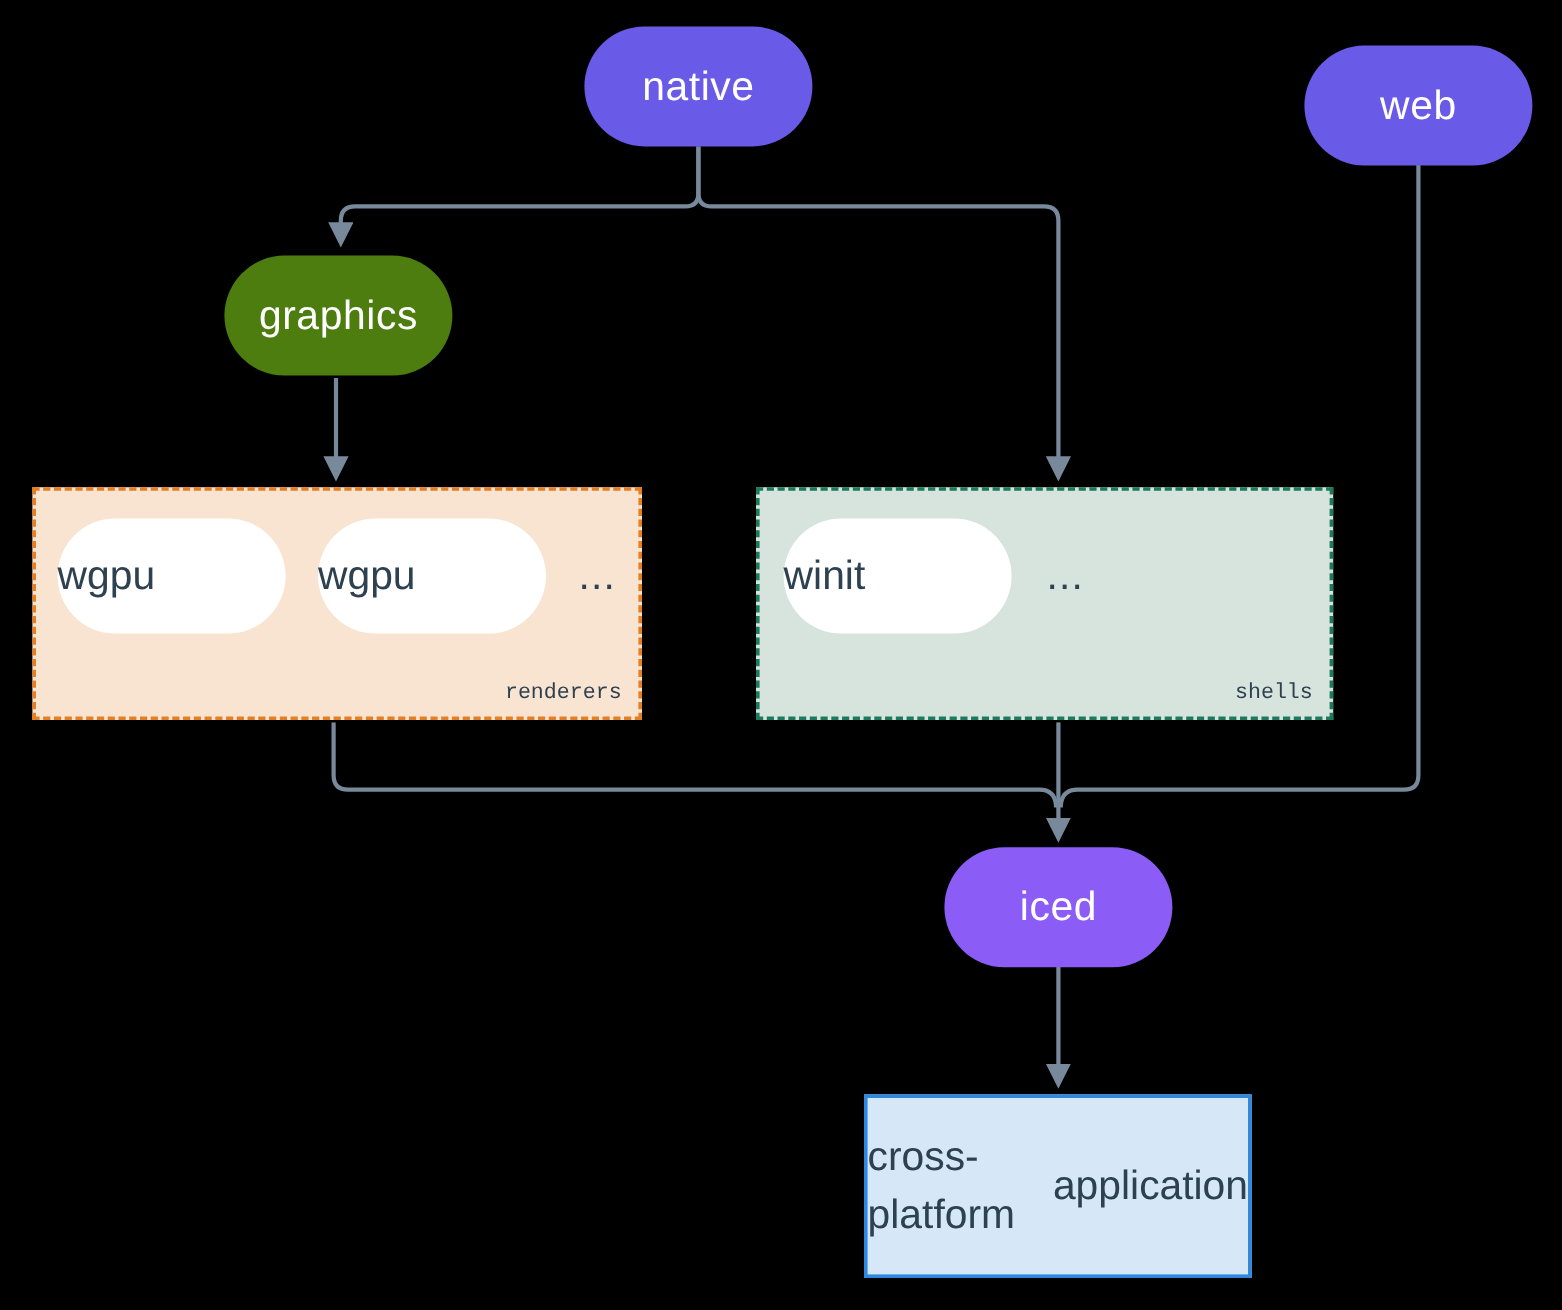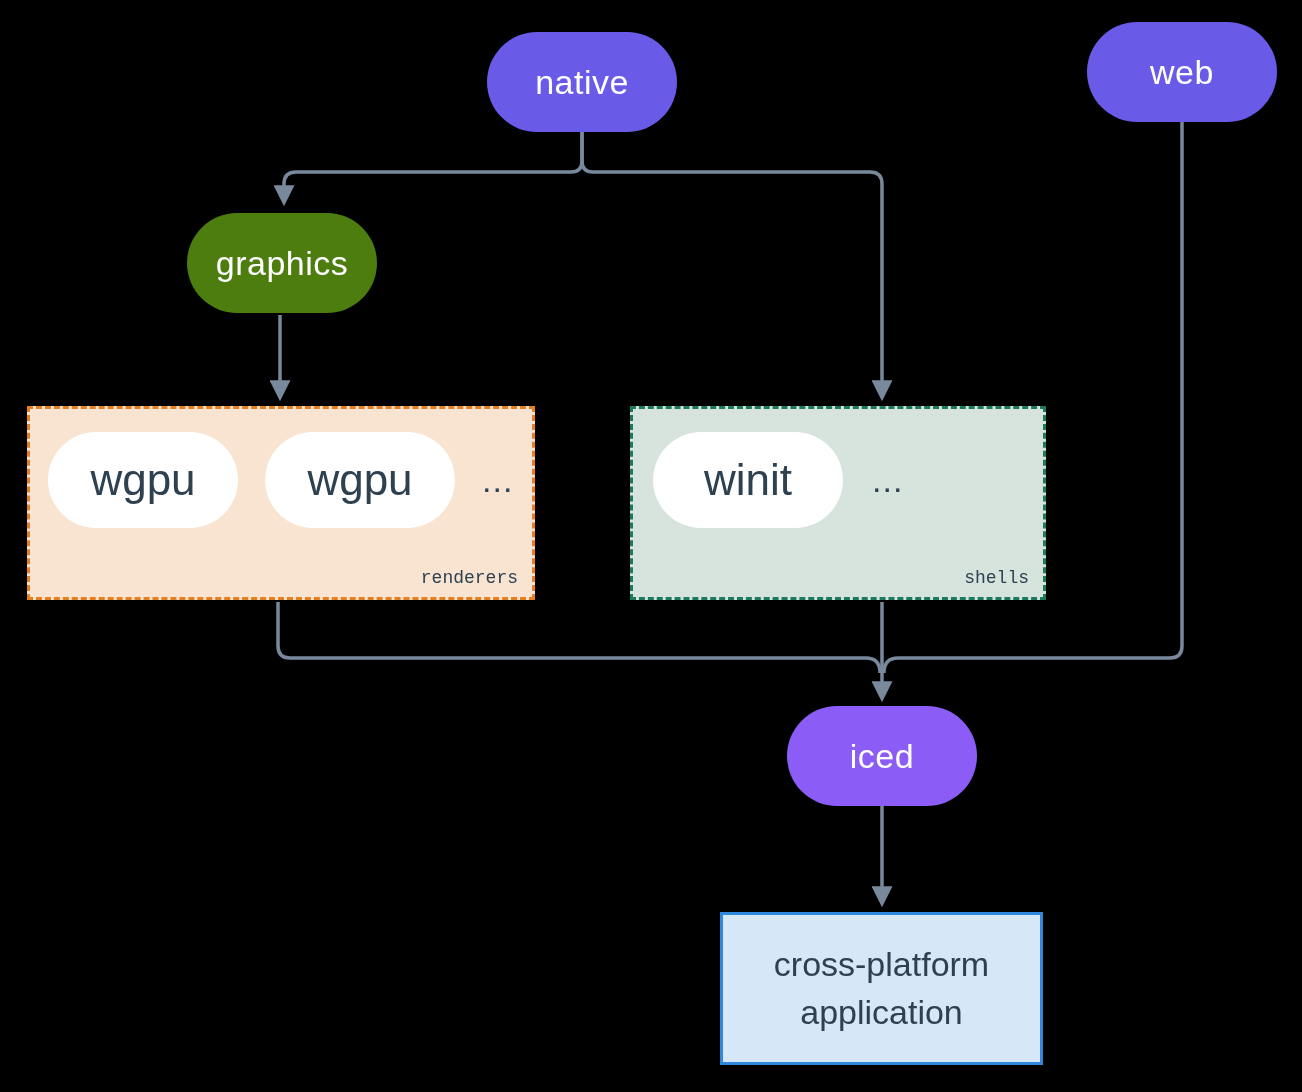--- a/index.html
+++ b/index.html
@@ -17,56 +17,56 @@
   .connectors path { fill:none; stroke:var(--line,#78899C); stroke-width:3.5px; }
   .connectors .arrowhead-shape { fill:var(--line,#78899C); stroke:none; }
 
   .pill {
     position:absolute;
     width:190px; height:100px;
     border-radius:50px;
     display:flex; align-items:center; justify-content:center;
     font-size:34px; letter-spacing:0.5px;
   }
-  .node-native   { left:487px;  top:32px;  }
-  .node-web      { left:1087px; top:22px;  }
+  .node-native   { left:487px;  top:22px;  }
+  .node-web      { left:1087px; top:38px;  }
   .node-graphics { left:187px;  top:213px; }
   .node-iced     { left:787px;  top:706px; }
 
   .group {
     position:absolute;
     border:3px dashed;
     box-sizing:border-box;
   }
   .group-renderers { left:27px;  top:406px; width:508px; height:194px; }
-  .group-shells    { left:630px; top:406px; width:416px; height:194px; }
+  .group-shells    { left:630px; top:406px; width:481px; height:194px; }
   .group-items {
     display:flex; align-items:center;
     padding-top:23px;
   }
   .group-renderers .group-items { padding-left:18px; gap:27px; }
   .group-shells    .group-items { padding-left:20px; gap:29px; }
   .item-pill {
     width:190px; height:96px; border-radius:48px;
-    display:flex; align-items:center; justify-content:center;
-    font-size:44px; flex:0 0 auto;
+    display:flex; align-items:center; 
+    font-size:34px; flex:0 0 auto;
   }
   .ellipsis { font-size:34px; letter-spacing:1px; }
   .group-label {
     position:absolute; right:14px; bottom:9px;
     font-size:18px;
     font-family:Liberation Mono, monospace;
   }
 
   .app-box {
     position:absolute;
     left:720px; top:912px; width:323px; height:153px;
     border:3px solid;
     box-sizing:border-box;
-    display:flex; flex-direction:column;
+    display:flex; flex-direction:row;
     align-items:center; justify-content:center;
     font-size:34px; line-height:1.4;
   }
 </style>
 </head>
 <body>
 
 <div class="stage" style="background: rgb(0, 0, 0); color: rgb(46, 65, 80);">
 
   <svg class="connectors" viewBox="0 0 1302 1092" xmlns="http://www.w3.org/2000/svg">

